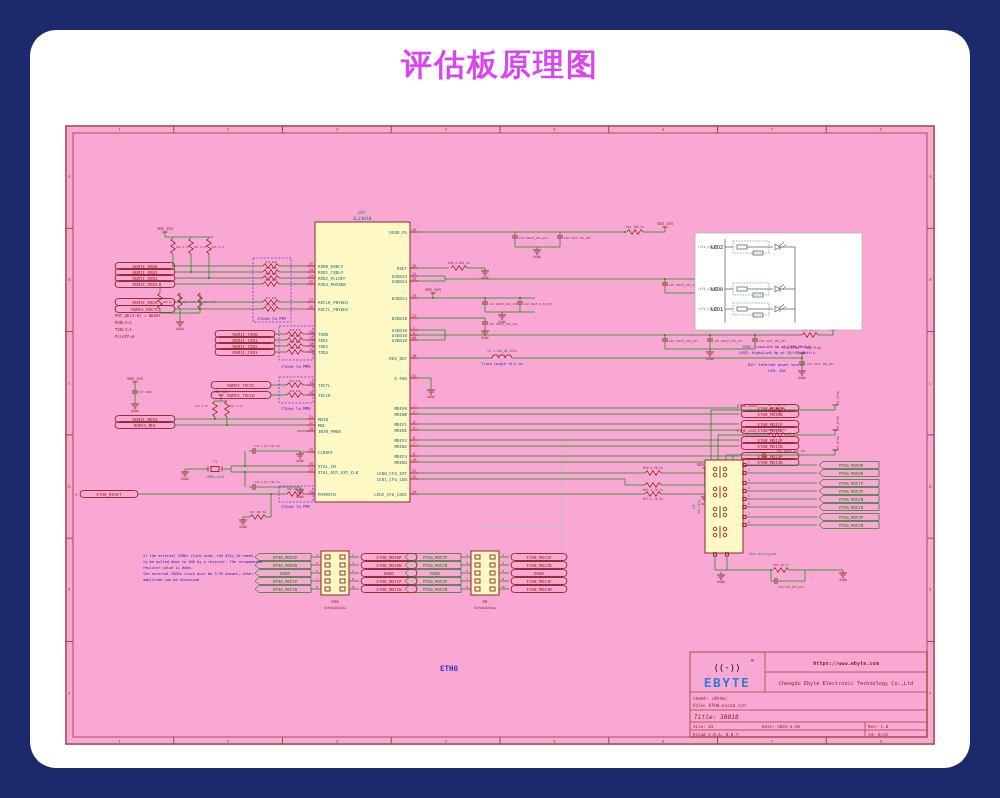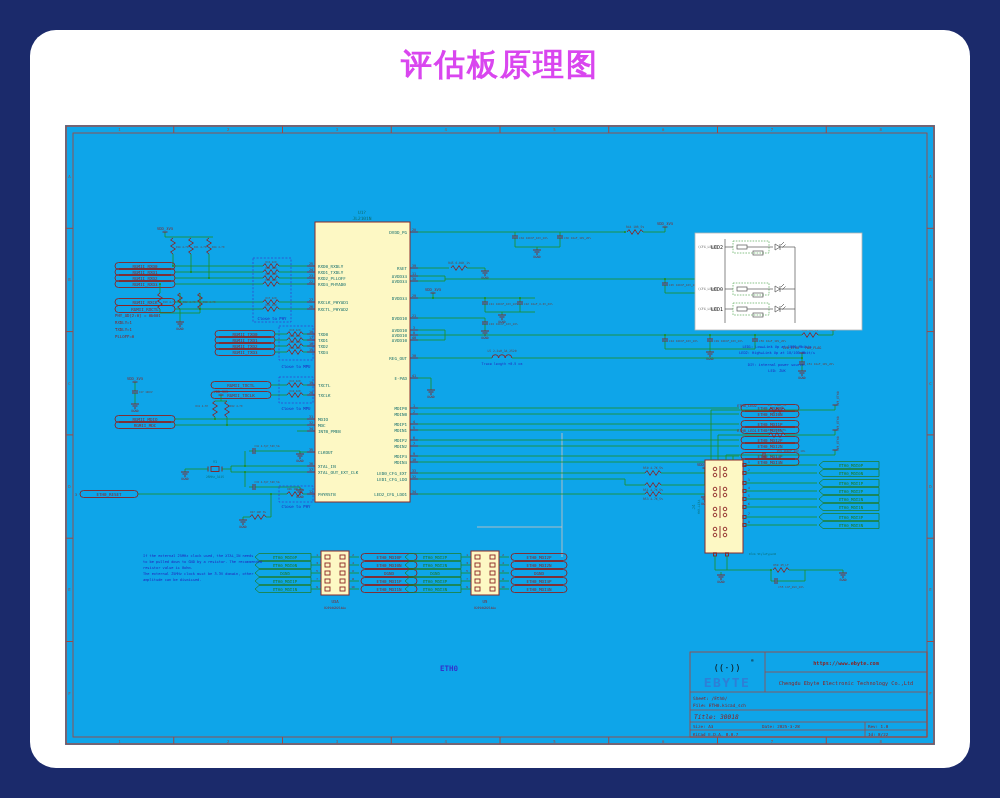--- a/index.html
+++ b/index.html
@@ -1,20 +1,20 @@
 <!DOCTYPE html>
 <html><head>
 <meta charset="utf-8">
 <style>
   html,body{margin:0;padding:0;}
   body{width:1000px;height:798px;background:#1b2a6b;position:relative;font-family:"Liberation Sans",sans-serif;overflow:hidden;}
   .card{position:absolute;left:30px;top:30px;width:940px;height:738px;background:#ffffff;border-radius:26px;}
   h1.pagetitle{position:absolute;left:0;top:44px;width:1000px;margin:0;text-align:center;
     font-size:31px;font-weight:bold;color:#d946ef;letter-spacing:2px;font-family:"Liberation Sans",sans-serif;}
-  .sheet{position:absolute;left:65px;top:125px;width:870px;height:620px;background:#0ea5e9;}
+  .sheet{position:absolute;left:65px;top:125px;width:870px;height:620px;background:#f9a8d4;}
   svg{display:block;}
   svg text{font-family:"DejaVu Sans Mono",monospace;}
   .w{stroke:#1f8f1f;stroke-width:.8;fill:none;}
   .comp{stroke:#8b2222;stroke-width:.9;fill:none;}
   .frame{stroke:#9e4a44;fill:none;}
   .grayl{stroke:#c2c2c2;stroke-width:.9;fill:none;}
   .dkl{stroke:#555;stroke-width:.7;fill:none;}
   .gl{stroke:#1f7a1f;stroke-width:.7;fill:none;}
   .dash{stroke:#3a3ac8;stroke-width:.7;fill:none;stroke-dasharray:2,1.6;}
   .gdash{stroke:#3a9a3a;stroke-width:.6;fill:none;stroke-dasharray:1.6,1.2;}

